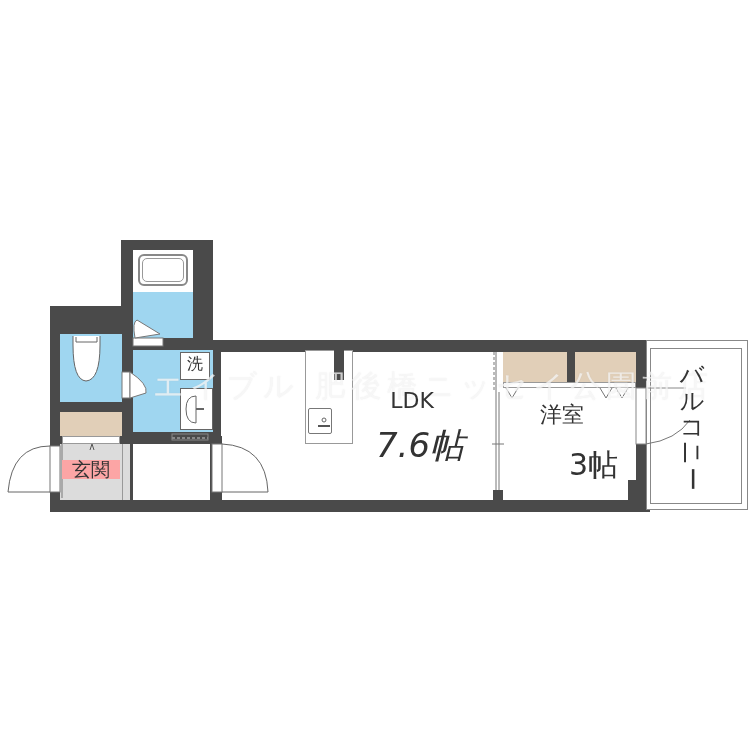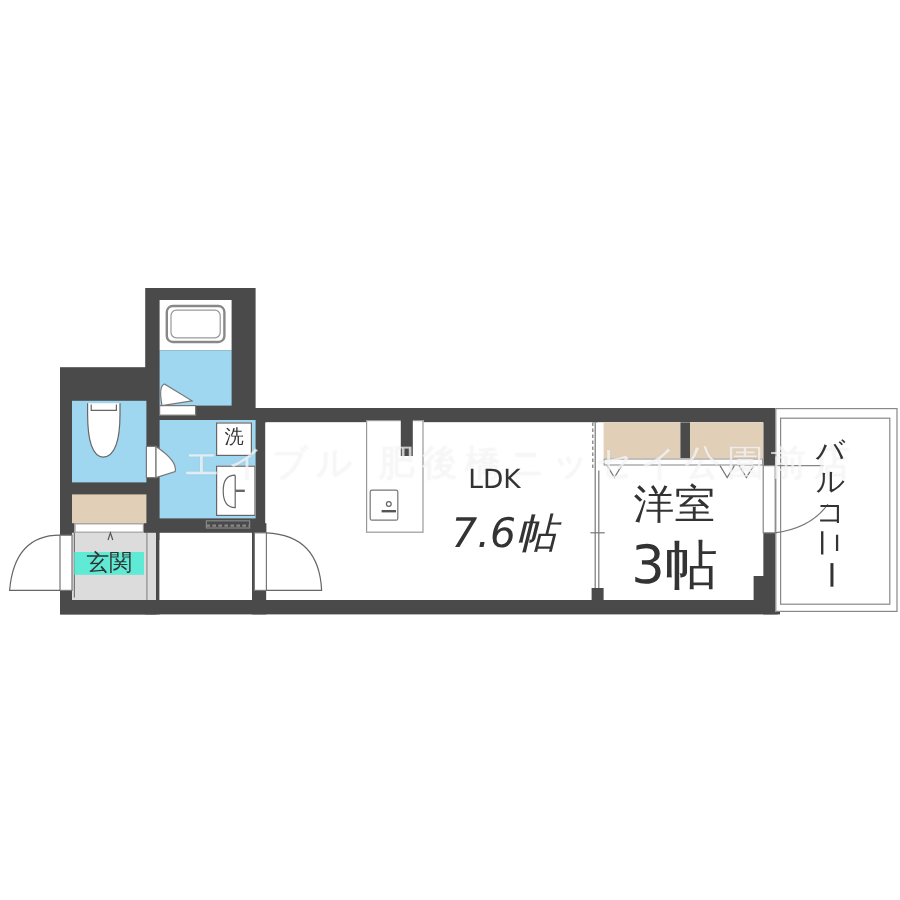--- a/index.html
+++ b/index.html
@@ -110,27 +110,27 @@
 
   <rect x="636" y="388" width="10" height="56" fill="#fff" stroke="#888" stroke-width="1"></rect>
   <line x1="646" y1="388" x2="686" y2="388" stroke="#888" stroke-width="1"></line>
   <path d="M646 444 Q676 440 690 420" fill="none" stroke="#777" stroke-width="1"></path>
 </svg>
 
 <div class="watermark">エイブル 肥後橋ニッセイ公園前店</div>
 
 <div class="label" style="left:181px;top:356px;width:28px;font-size:16px;">洗</div>
 
-<div class="label" style="left:62px;top:460px;width:58px;font-size:19px;background:#5eead4;">玄関</div>
+<div class="label" style="left:62px;top:460px;width:58px;font-size:19px;background:#fca5a5;">玄関</div>
 
 <div class="label" style="left:362px;top:390px;width:100px;font-size:22px;">LDK</div>
 <div class="label" style="left:360px;top:428px;width:120px;font-size:34px;font-style:italic;">7.6帖</div>
 
-<div class="label" style="left:506px;top:404px;width:112px;font-size:34px;">洋室</div>
-<div class="label" style="left:506px;top:450px;width:112px;font-size:44px;">3帖</div>
+<div class="label" style="left:506px;top:404px;width:112px;font-size:22px;">洋室</div>
+<div class="label" style="left:506px;top:450px;width:112px;font-size:30px;text-align:right;">3帖</div>
 
 <div class="label" style="left:672px;top:362px;width:40px;font-size:24px;line-height:26px;">
   <div>バ</div>
   <div>ル</div>
   <div>コ</div>
   <div style="transform:rotate(90deg);">ニ</div>
   <div style="transform:rotate(90deg);">ー</div>
 </div>
 
 </body></html>

